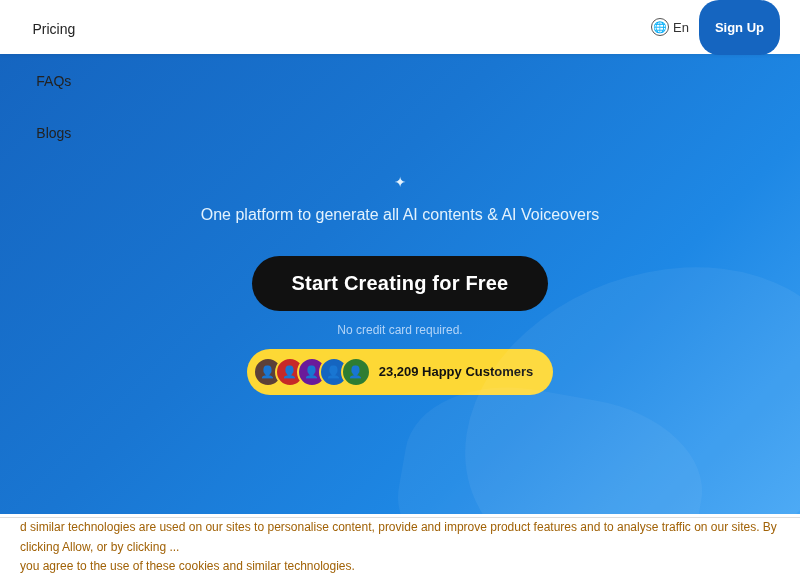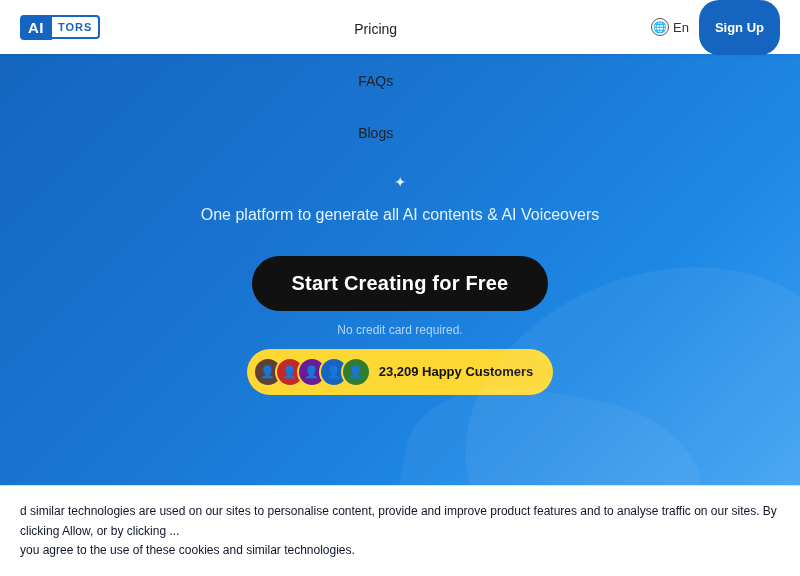--- a/index.html
+++ b/index.html
@@ -198,36 +198,32 @@
       font-size: 13px;
       font-weight: 700;
       color: #111;
     }
 
     
     .cookie-banner {
       position: absolute;
       bottom: 0; left: 0; right: 0;
       background: #fff;
-      padding: 16px 20px;
+      padding: 0 20px;
       font-size: 12px;
-      color: #0f172a;
+      color: #a16207;
       line-height: 1.6;
       border-top: 1px solid #ddd;
       z-index: 200;
     }
   </style>
 </head>
 <body>
 
 <nav class="navbar">
-  <div class="navbar-logo">
-    <div class="logo-box">AI</div>
-    <div class="logo-text">TORS</div>
-  </div>
 
   <div class="navbar-nav">
     <a class="nav-link active">Home</a>
     <a class="nav-link">Customers</a>
     <a class="nav-link">Pricing</a>
     <a class="nav-link">FAQs</a>
     <a class="nav-link">Blogs</a>
   </div>
 
   <div class="navbar-right">

